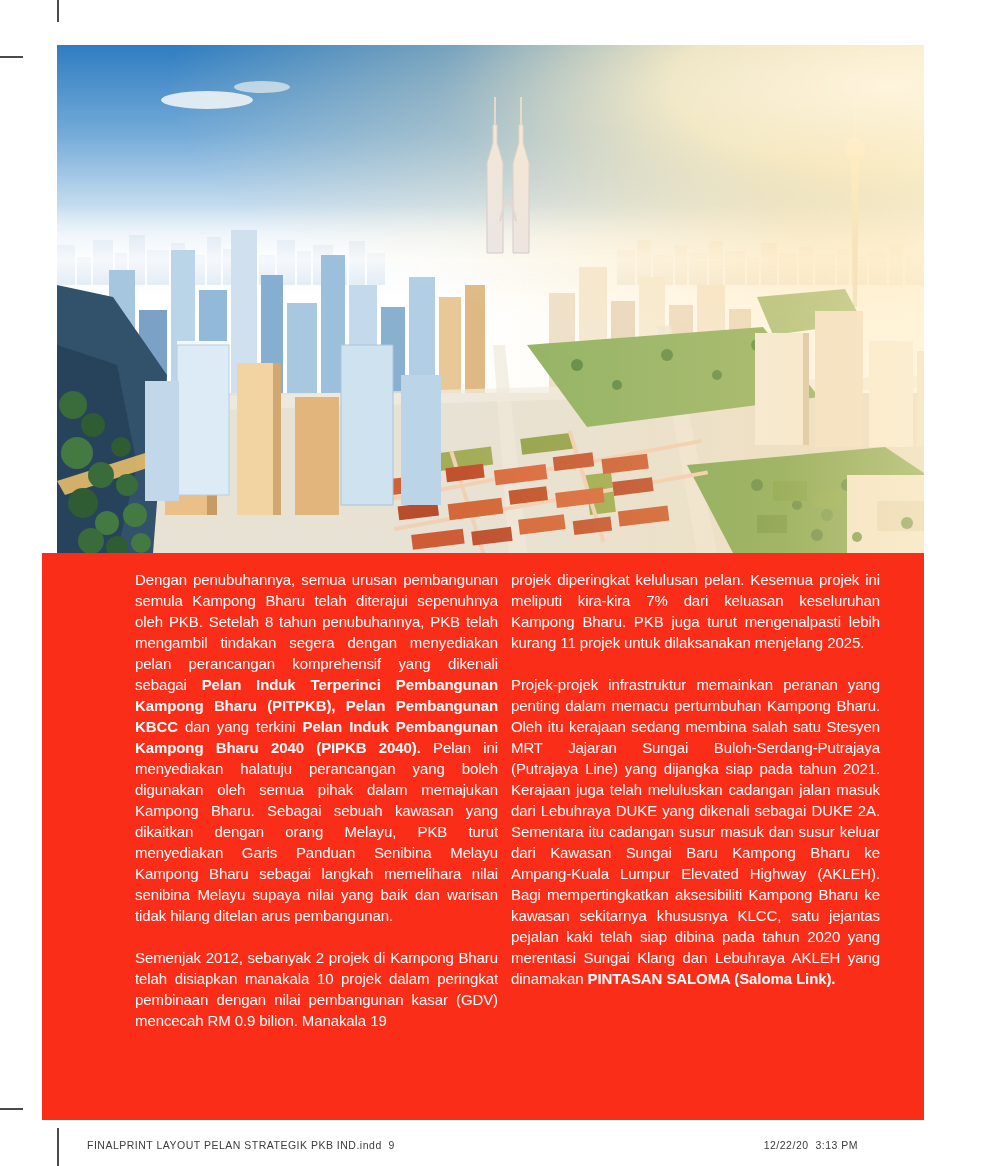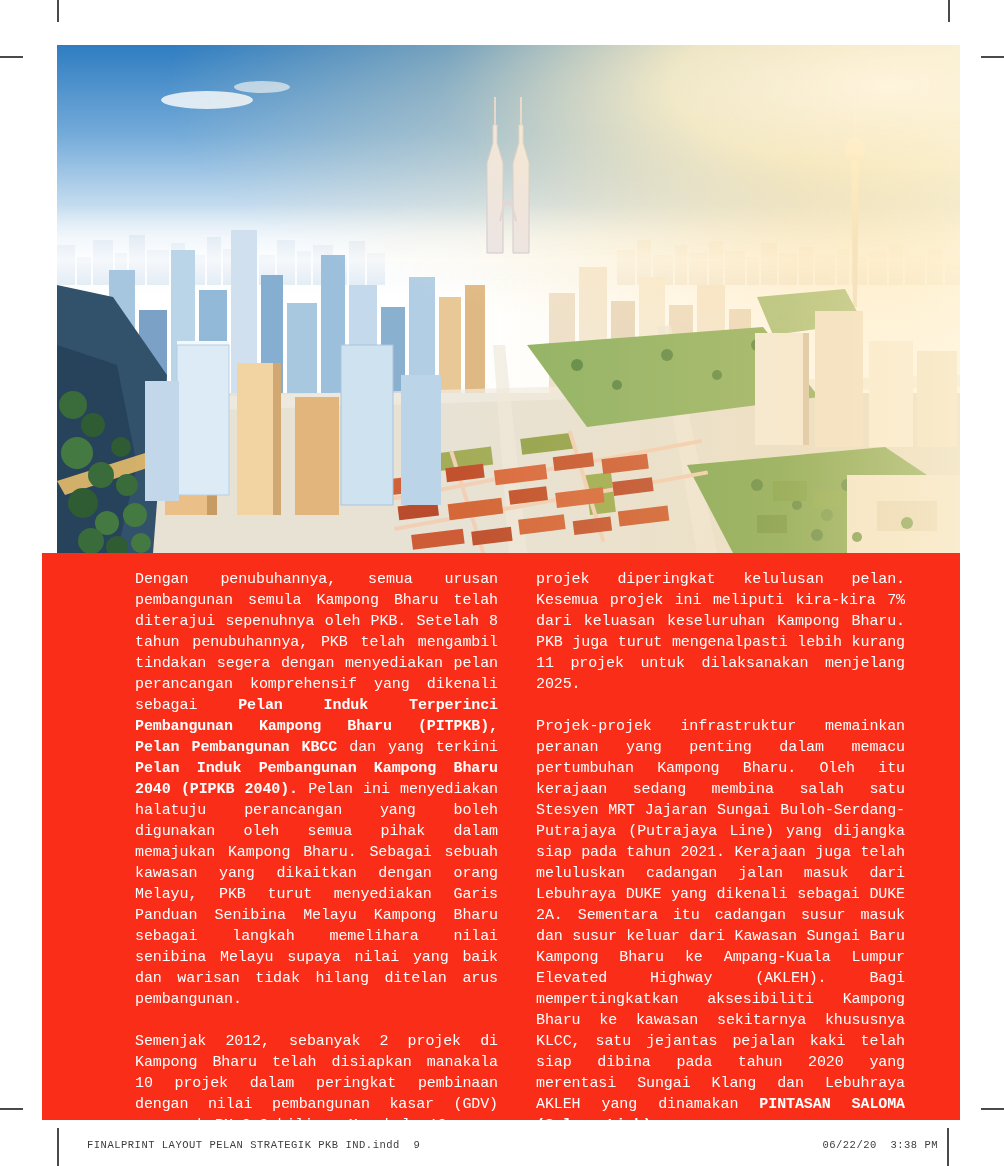--- a/index.html
+++ b/index.html
@@ -1,17 +1,17 @@
 <!DOCTYPE html>
 <html style="--page-red: #F92D18;"><head>
 <meta charset="utf-8">
 <style>
   html,body{margin:0;padding:0;background:#ffffff;}
-  .canvas{position:relative;width:1004px;height:1166px;background:#ffffff;overflow:hidden;
-          font-family:Liberation Mono, monospace;}
+  .canvas{position:relative;width:924px;height:1166px;background:#ffffff;overflow:hidden;
+          font-family:Liberation Sans, sans-serif;}
   
   .crop{position:absolute;background:#4a4a4a;}
   .cm-tl-v{left:57px;top:0;width:2px;height:22px;}
   .cm-tr-v{left:948px;top:0;width:2px;height:22px;}
   .cm-tl-h{left:0;top:56px;width:23px;height:2px;}
   .cm-tr-h{left:981px;top:56px;width:23px;height:2px;}
   .cm-bl-h{left:0;top:1108px;width:23px;height:2px;}
   .cm-br-h{left:981px;top:1108px;width:23px;height:2px;}
   .cm-bl-v{left:57px;top:1128px;width:2px;height:38px;}
   .cm-br-v{left:947px;top:1128px;width:2px;height:38px;}
@@ -19,21 +19,21 @@
   .photo{position:absolute;left:57px;top:45px;width:903px;height:508px;overflow:hidden;}
   .photo svg{display:block;width:100%;height:100%;}
   
   .redpage{position:absolute;left:42px;top:553px;width:918px;height:567px;
            background:var(--page-red,#f92d18);}
   .col{position:absolute;top:16px;color:#ffffff;font-size:15px;line-height:21px;
        text-align:justify;letter-spacing:-0.1px;}
   .col p{margin:0 0 21px 0;}
   .col .b{font-weight:700;}
   .col1{left:93px;width:363px;}
-  .col2{left:494px;width:369px;}
+  .col2{left:469px;width:369px;}
   
   .slug{position:absolute;top:1139px;font-size:10.5px;color:#3d3d3d;
         letter-spacing:.5px;white-space:pre;}
   .slug-left{left:72px;padding-left:15px;}
   .slug-right{right:66px;}
 </style>
 </head>
 <body>
 
 <div class="canvas">
@@ -280,15 +280,15 @@
       <p><span>Dengan penubuhannya, semua urusan pembangunan semula Kampong Bharu telah diterajui sepenuhnya oleh PKB. Setelah 8 tahun penubuhannya, PKB telah mengambil tindakan segera dengan menyediakan pelan perancangan komprehensif yang dikenali sebagai </span><span class="b">Pelan Induk Terperinci Pembangunan Kampong Bharu (PITPKB), Pelan Pembangunan KBCC</span><span> dan yang terkini </span><span class="b">Pelan Induk Pembangunan Kampong Bharu 2040 (PIPKB 2040).</span><span> Pelan ini menyediakan halatuju perancangan yang boleh digunakan oleh semua pihak dalam memajukan Kampong Bharu. Sebagai sebuah kawasan yang dikaitkan dengan orang Melayu, PKB turut menyediakan Garis Panduan Senibina Melayu Kampong Bharu sebagai langkah memelihara nilai senibina Melayu supaya nilai yang baik dan warisan tidak hilang ditelan arus pembangunan.</span></p>
       <p><span>Semenjak 2012, sebanyak 2 projek di Kampong Bharu telah disiapkan manakala 10 projek dalam peringkat pembinaan dengan nilai pembangunan kasar (GDV) mencecah RM 0.9 bilion. Manakala 19</span></p>
     </div>
     <div class="col col2">
       <p><span>projek diperingkat kelulusan pelan. Kesemua projek ini meliputi kira-kira 7% dari keluasan keseluruhan Kampong Bharu. PKB juga turut mengenalpasti lebih kurang 11 projek untuk dilaksanakan menjelang 2025.</span></p>
       <p><span>Projek-projek infrastruktur memainkan peranan yang penting dalam memacu pertumbuhan Kampong Bharu. Oleh itu kerajaan sedang membina salah satu Stesyen MRT Jajaran Sungai Buloh-Serdang-Putrajaya (Putrajaya Line) yang dijangka siap pada tahun 2021. Kerajaan juga telah meluluskan cadangan jalan masuk dari Lebuhraya DUKE yang dikenali sebagai DUKE 2A. Sementara itu cadangan susur masuk dan susur keluar dari Kawasan Sungai Baru Kampong Bharu ke Ampang-Kuala Lumpur Elevated Highway (AKLEH). Bagi mempertingkatkan aksesibiliti Kampong Bharu ke kawasan sekitarnya khususnya KLCC, satu jejantas pejalan kaki telah siap dibina pada tahun 2020 yang merentasi Sungai Klang dan Lebuhraya AKLEH yang dinamakan </span><span class="b">PINTASAN SALOMA (Saloma Link).</span></p>
     </div>
   </div>
 
   <div class="slug slug-left">FINALPRINT LAYOUT PELAN STRATEGIK PKB IND.indd  9</div>
-  <div class="slug slug-right">06/22/20  3:38 PM</div>
+  <div class="slug slug-right">12/22/20  3:13 PM</div>
 
 </div>
 
 </body></html>

